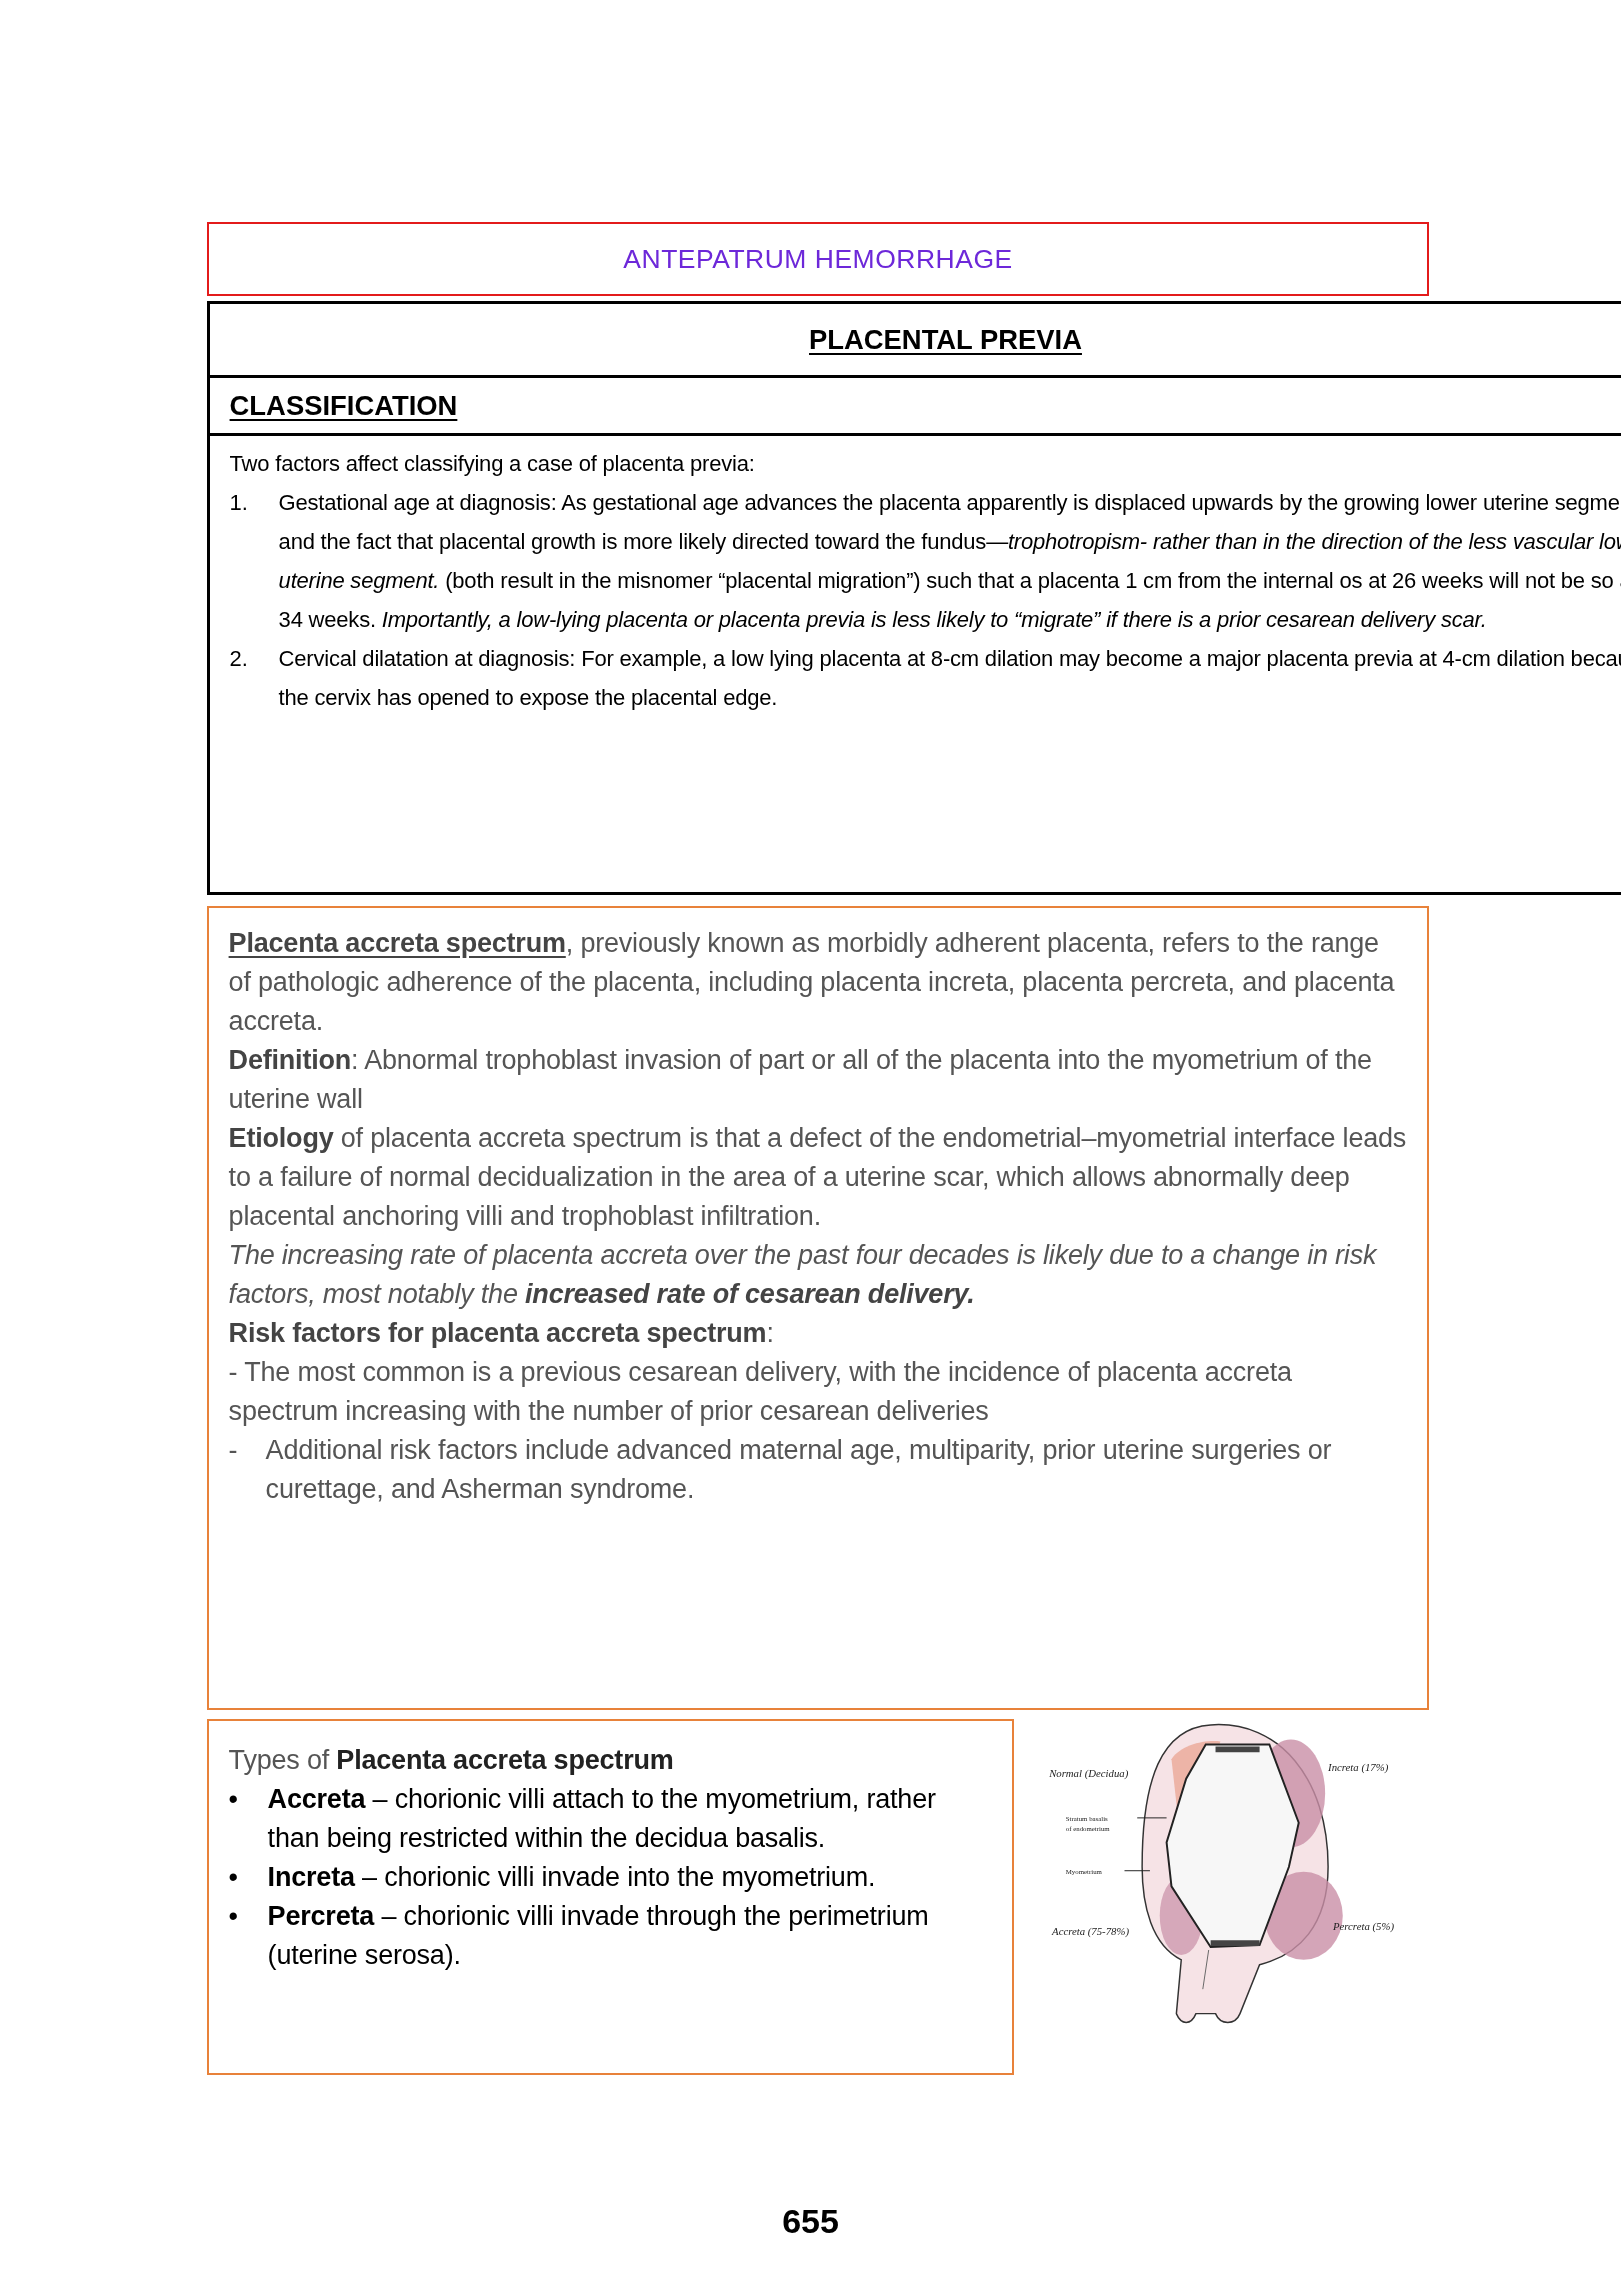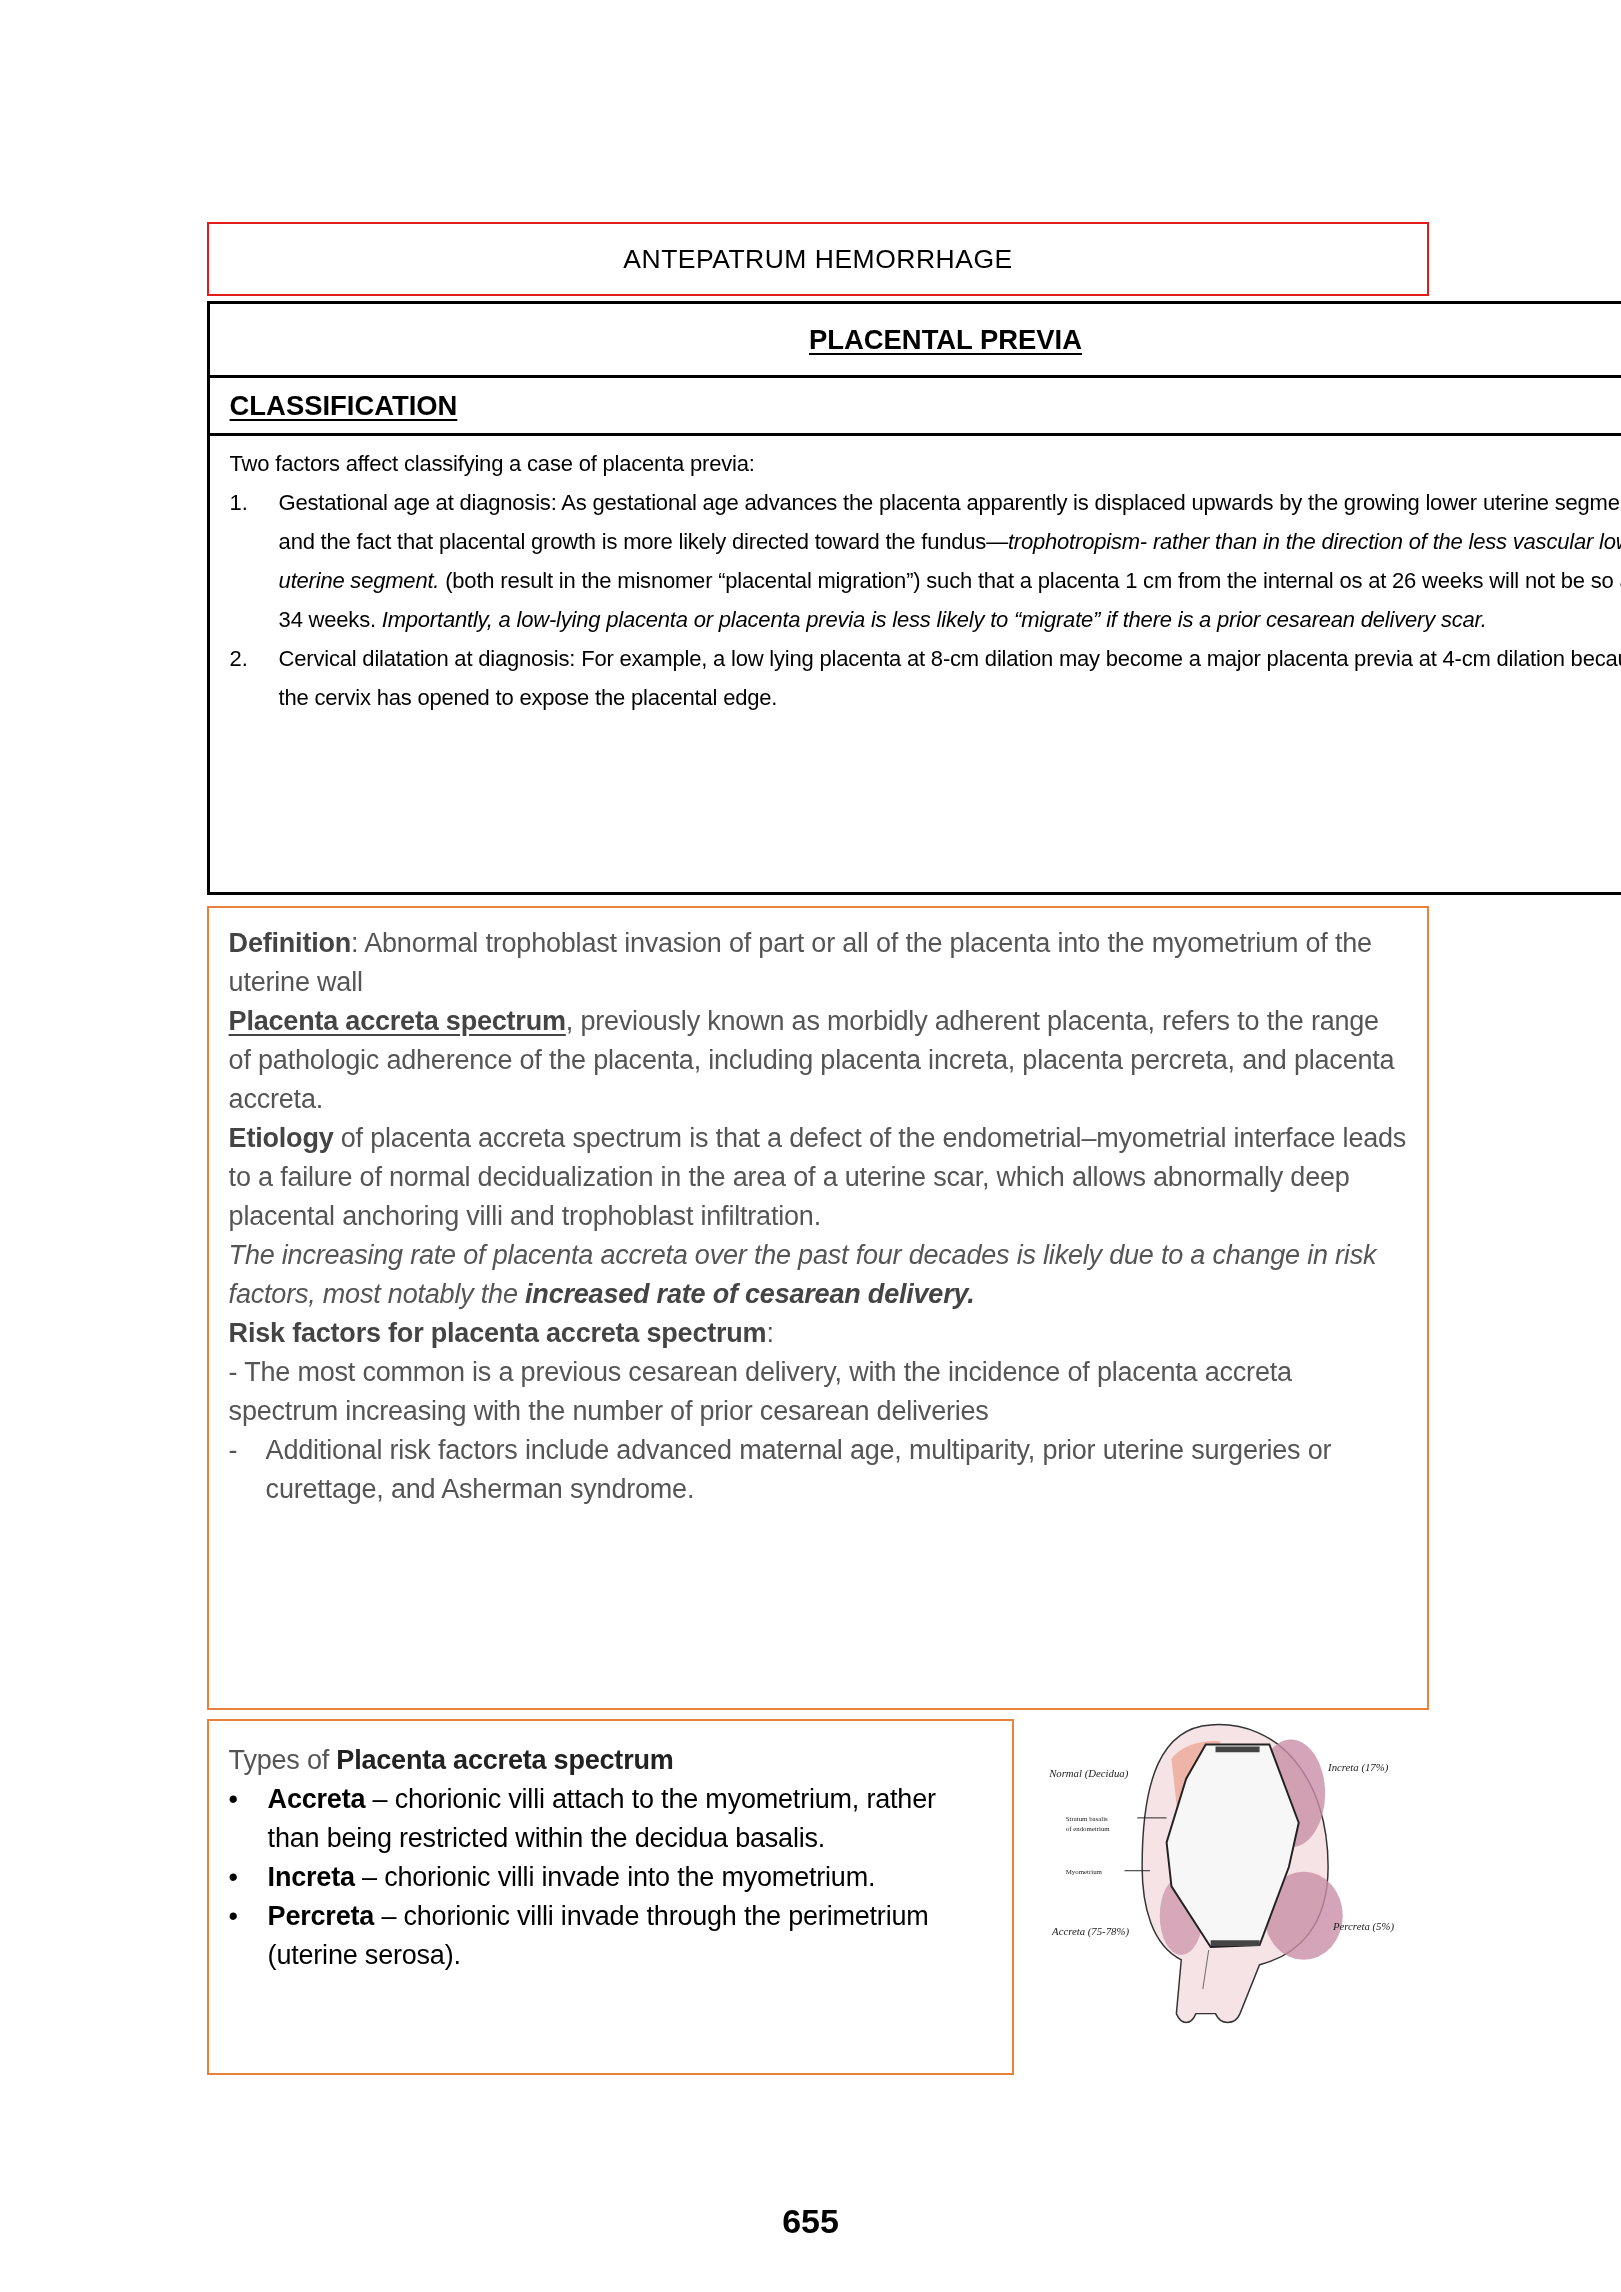--- a/index.html
+++ b/index.html
@@ -1,18 +1,18 @@
 <!DOCTYPE html>
 <html><head>
 <meta charset="utf-8">
 <style>
   html,body{margin:0;padding:0;background:#fff;}
   body{width:1621px;height:2293px;position:relative;font-family:"Liberation Sans",sans-serif;color:#000;overflow:hidden;}
   .abs{position:absolute;box-sizing:border-box;}
-  .title-box{left:207px;top:222px;width:1222px;height:74px;border:2.9px solid #e31b1b;display:flex;align-items:center;justify-content:center;font-size:26.5px;font-weight:300;letter-spacing:0.5px;color:#000000;}
+  .title-box{left:207px;top:222px;width:1222px;height:74px;border:2.9px solid #e31b1b;display:flex;align-items:center;justify-content:center;font-size:26.5px;font-weight:300;letter-spacing:0.5px;color:#6d28d9;}
   .main-box{left:207px;top:301px;width:1477px;height:594px;border:3.9px solid #000;}
   .heading-row{height:71px;border-bottom:3.9px solid #000;display:flex;align-items:center;justify-content:center;font-size:27.4px;font-weight:bold;text-decoration:underline;text-underline-offset:3.9px;}
   .class-row{height:55px;border-bottom:3.9px solid #000;display:flex;align-items:center;padding-left:19.6px;font-size:27.4px;font-weight:bold;text-decoration:underline;text-underline-offset:3.9px;}
   .body-text{padding:7.8px 17.6px 0 19.6px;font-size:22px;line-height:39px;letter-spacing:-0.2px;}
   .li{display:flex;}
   .li .num{width:49px;flex:none;}
   .li .txt{flex:1;}
   .li.first .num{width:98px;}
   .o1{left:207px;top:906px;width:1222px;height:804px;border:2.9px solid #e8823a;padding:15.7px 19.6px 0 19.6px;font-size:27px;line-height:39px;color:#555;letter-spacing:-0.2px;}
   .o1 b{color:#444;}
@@ -47,22 +47,22 @@
       </span>
     </div>
     <div class="li">
       <span class="num">2.</span>
       <span class="txt">Cervical dilatation at diagnosis: For example, a low lying placenta at 8-cm dilation may become a major placenta previa at 4-cm dilation because the cervix has opened to expose the placental edge.</span>
     </div>
   </div>
 </div>
 
 <div class="abs o1">
+  <div><b class="u">Placenta accreta spectrum</b><span>, previously known as morbidly adherent placenta, refers to the range of pathologic adherence of the placenta, including placenta increta, placenta percreta, and placenta accreta.</span></div>
   <div><b>Definition</b><span>: Abnormal trophoblast invasion of part or all of the placenta into the myometrium of the uterine wall</span></div>
-  <div><b class="u">Placenta accreta spectrum</b><span>, previously known as morbidly adherent placenta, refers to the range of pathologic adherence of the placenta, including placenta increta, placenta percreta, and placenta accreta.</span></div>
   <div><b>Etiology</b><span> of placenta accreta spectrum is that a defect of the endometrial–myometrial interface leads to a failure of normal decidualization in the area of a uterine scar, which allows abnormally deep placental anchoring villi and trophoblast infiltration.</span></div>
   <div><i>The increasing rate of placenta accreta over the past four decades is likely due to a change in risk factors, most notably the </i><b><i>increased rate of cesarean delivery.</i></b></div>
   <div><b>Risk factors for placenta accreta spectrum</b><span>:</span></div>
   <div>- The most common is a previous cesarean delivery, with the incidence of placenta accreta spectrum increasing with the number of prior cesarean deliveries</div>
   <div class="li">
     <span class="num" style="width:37px;">-</span>
     <span class="txt">Additional risk factors include advanced maternal age, multiparity, prior uterine surgeries or curettage, and Asherman syndrome.</span>
   </div>
 </div>
 

